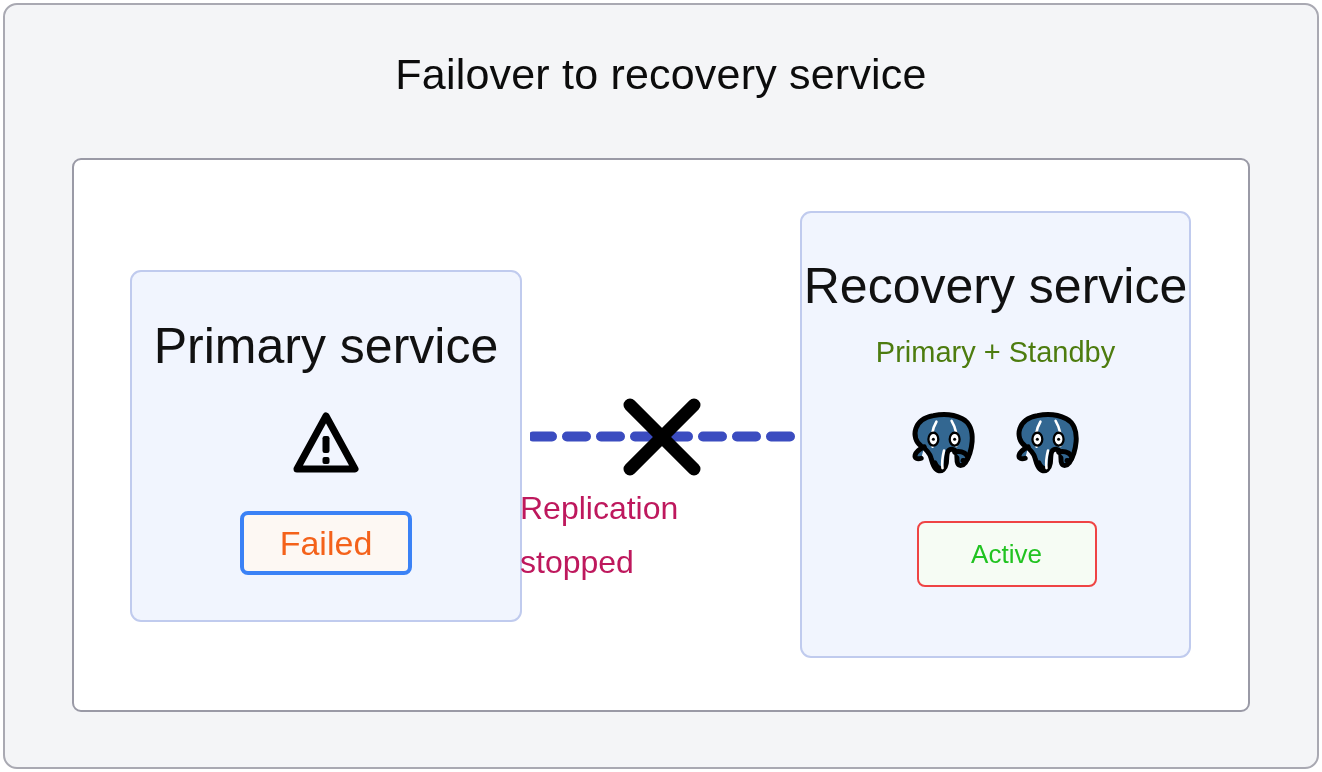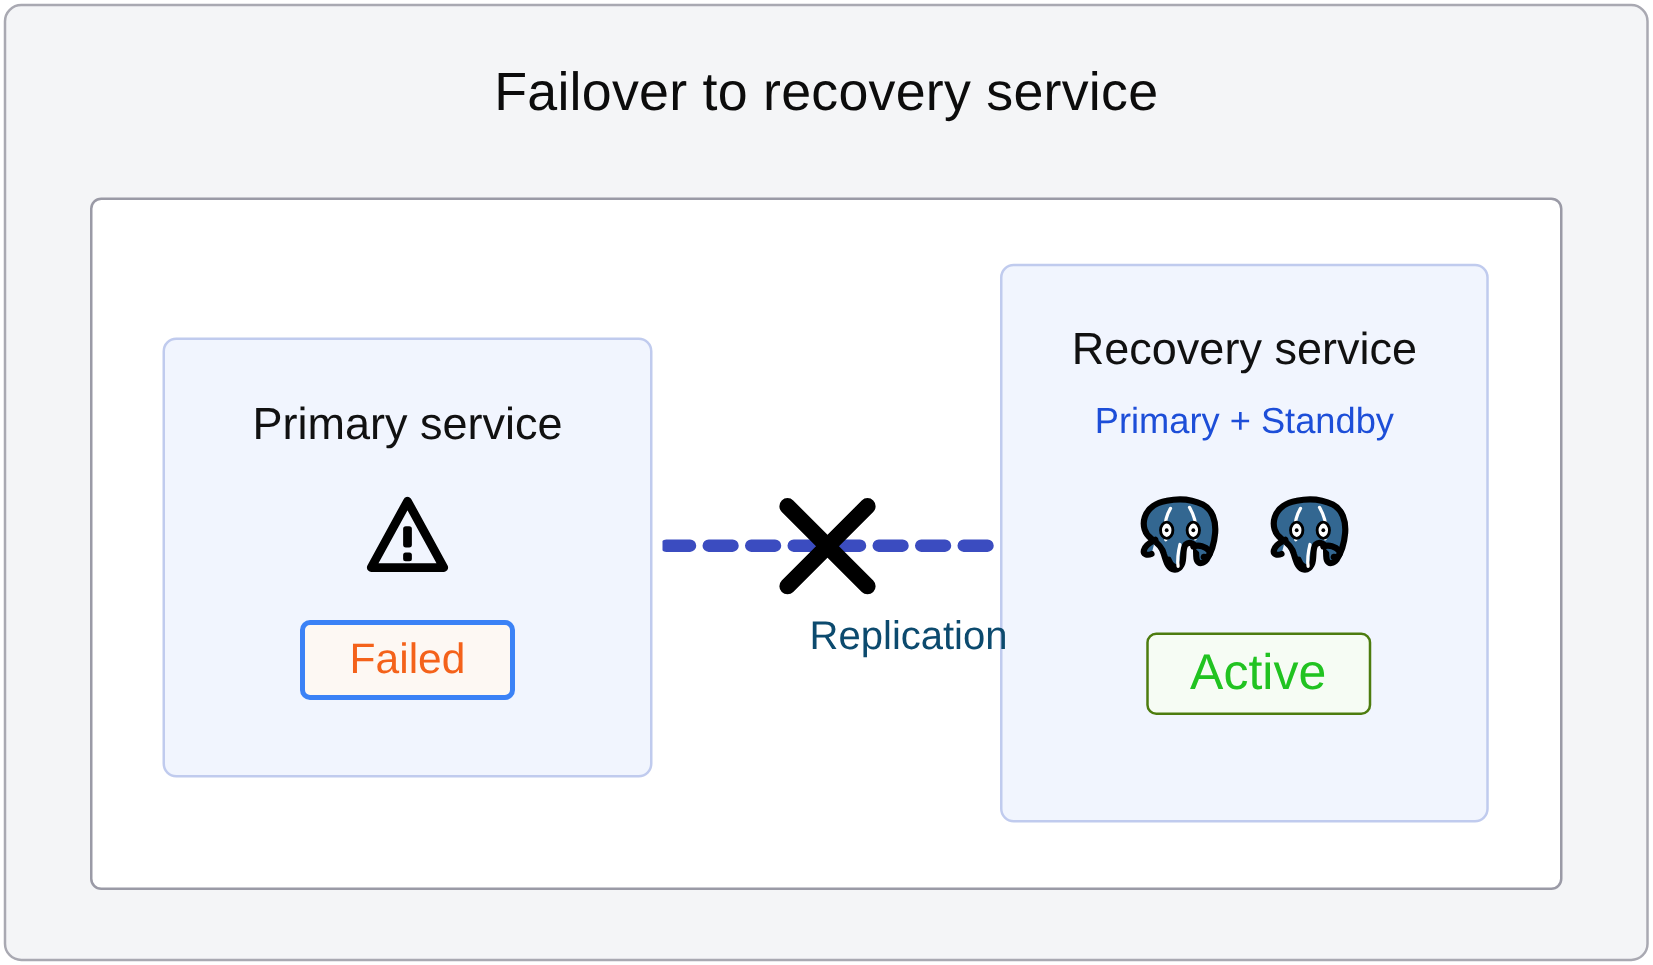--- a/index.html
+++ b/index.html
@@ -82,33 +82,33 @@
   }
 
   .card-recovery {
     left: 800px;
     top: 211px;
     width: 391px;
     height: 447px;
   }
 
   .card-title {
-    font-size: 36px;
+    font-size: 50px;
     font-weight: 400;
     color: #111111;
     line-height: 1.1;
   }
 
   .card-primary .card-title { margin-top: 47px; }
   .card-recovery .card-title { margin-top: 46px; }
 
   .card-subtitle {
     font-size: 29px;
     font-weight: 400;
-    color: #1d4ed8;
+    color: #4d7c0f;
     margin-top: 22px;
     text-align: center;
   }
 
   
   .warn-icon {
     margin-top: 38px;
     width: 66px;
     height: 62px;
     display: block;
@@ -147,23 +147,23 @@
     border: 4px solid #3b82f6;
     color: #f4621a;
     font-size: 34px;
   }
 
   .badge-active {
     margin-top: 40px;
     width: 180px;
     height: 66px;
     background: #f6fcf4;
-    border: 2px solid #4d7c0f;
+    border: 2px solid #ef4444;
     color: #21c321;
-    font-size: 40px;
+    font-size: 26px;
     margin-left: 22px;
   }
 
   
   .repl-line {
     position: absolute;
     left: 530px;
     top: 431px;
     width: 272px;
     height: 11px;
@@ -175,23 +175,23 @@
     top: 393px;
     width: 88px;
     height: 88px;
   }
 
   .repl-label {
     position: absolute;
     left: 520px;
     top: 482px;
     width: 286px;
-    text-align: right;
+    text-align: left;
     font-size: 32px;
-    color: #0c4a6e;
+    color: #be185d;
     line-height: 1.68;
   }
 </style>
 </head>
 <body>
 
 <div id="canvas">
 
   <div class="outer-frame"></div>
 
@@ -267,15 +267,16 @@
     <line x1="3" y1="5.5" x2="269" y2="5.5" stroke="#3b4cc0" stroke-width="10" stroke-linecap="round" stroke-dasharray="19 15"></line>
   </svg>
 
   <svg class="repl-x" viewBox="0 0 88 88">
     <line x1="12" y1="12" x2="76" y2="76" stroke="#000000" stroke-width="13" stroke-linecap="round"></line>
     <line x1="76" y1="12" x2="12" y2="76" stroke="#000000" stroke-width="13" stroke-linecap="round"></line>
   </svg>
 
   <div class="repl-label">
     <div>Replication</div>
+    <div>stopped</div>
   </div>
 
 </div>
 
 </body></html>

